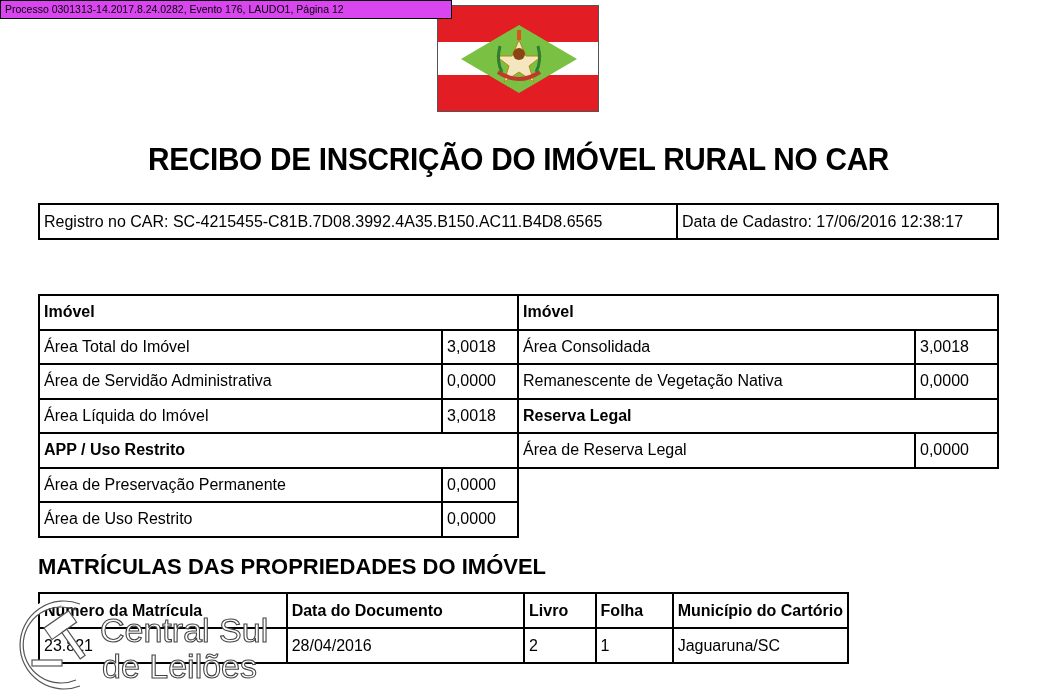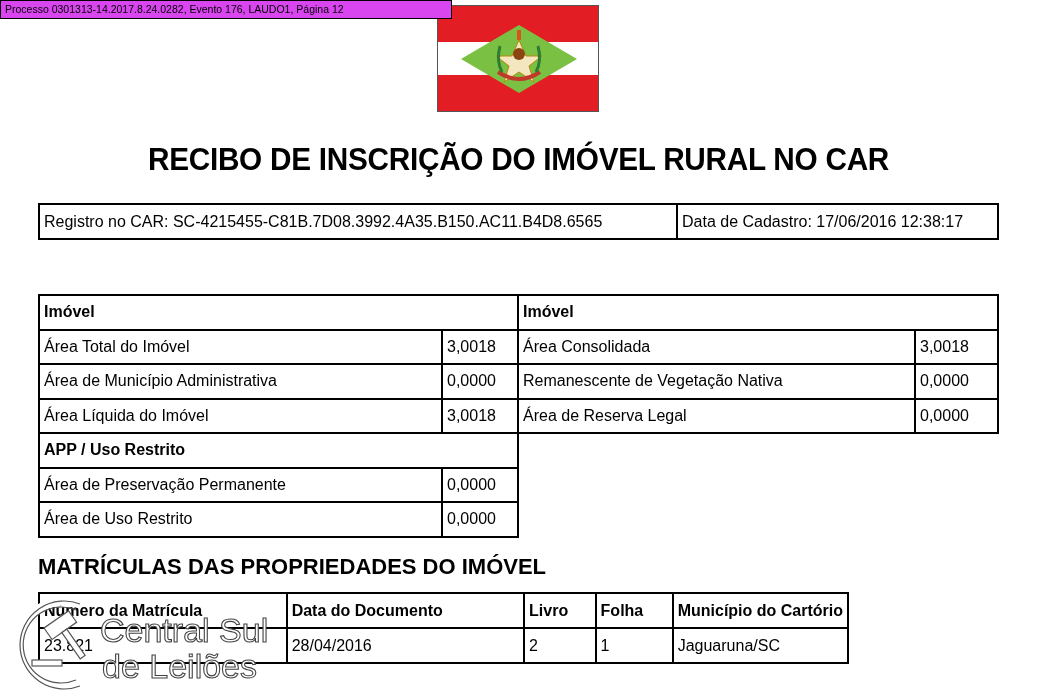--- a/index.html
+++ b/index.html
@@ -56,21 +56,21 @@
 <table class="areas-left">
   <tbody>
       <tr>
         <td class="b" colspan="2">Imóvel</td>
       </tr>
   <tr>
     <td style="width:403px">Área Total do Imóvel</td>
     <td>3,0018</td>
   </tr>
   <tr>
-    <td>Área de Município Administrativa</td>
+    <td>Área de Servidão Administrativa</td>
     <td>0,0000</td>
   </tr>
   <tr>
     <td>Área Líquida do Imóvel</td>
     <td>3,0018</td>
   </tr>
   <tr>
         <td class="b" colspan="2">APP / Uso Restrito</td>
       </tr>
   <tr>
@@ -90,20 +90,23 @@
         <td class="b" colspan="2">Imóvel</td>
       </tr>
   <tr>
     <td style="width:397px">Área Consolidada</td>
     <td>3,0018</td>
   </tr>
   <tr>
     <td>Remanescente de Vegetação Nativa</td>
     <td>0,0000</td>
   </tr>
+  <tr>
+        <td class="b" colspan="2">Reserva Legal</td>
+      </tr>
   <tr>
     <td>Área de Reserva Legal</td>
     <td>0,0000</td>
   </tr>
 </tbody>
   </table>
 
 <div class="sec-title">MATRÍCULAS DAS PROPRIEDADES DO IMÓVEL</div>
 
 <table class="mat">

